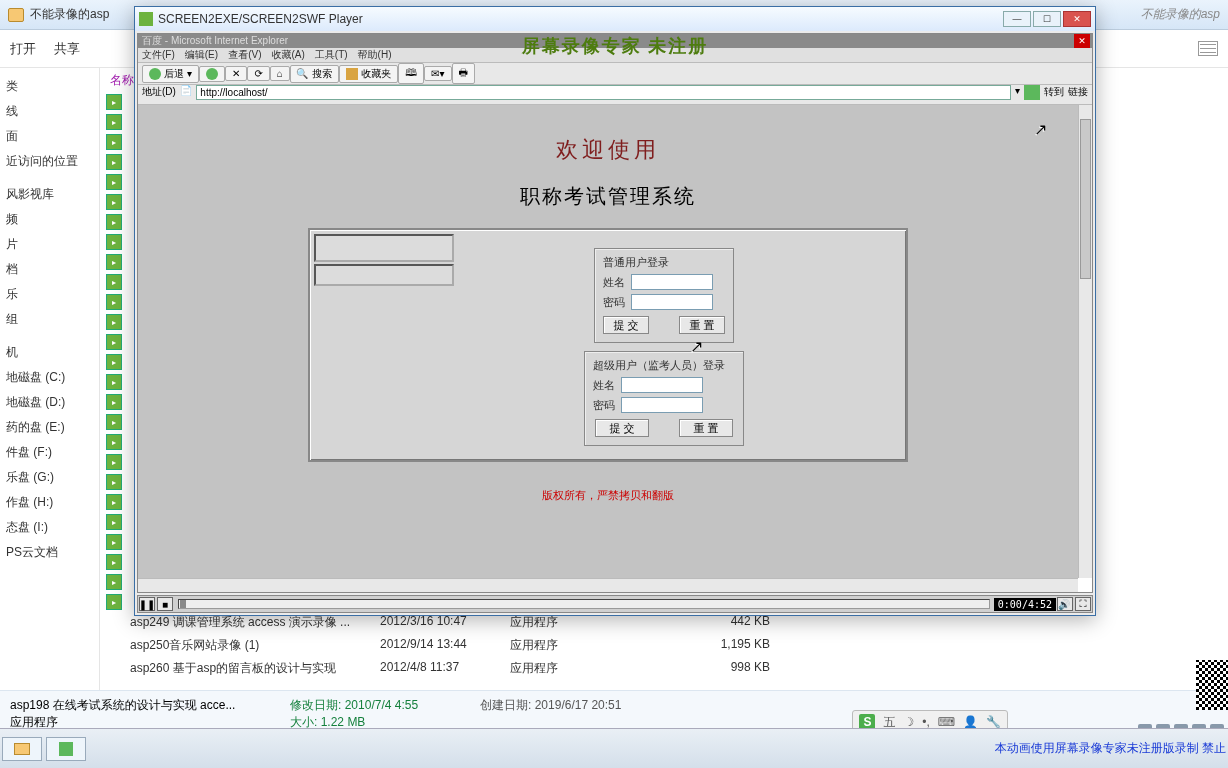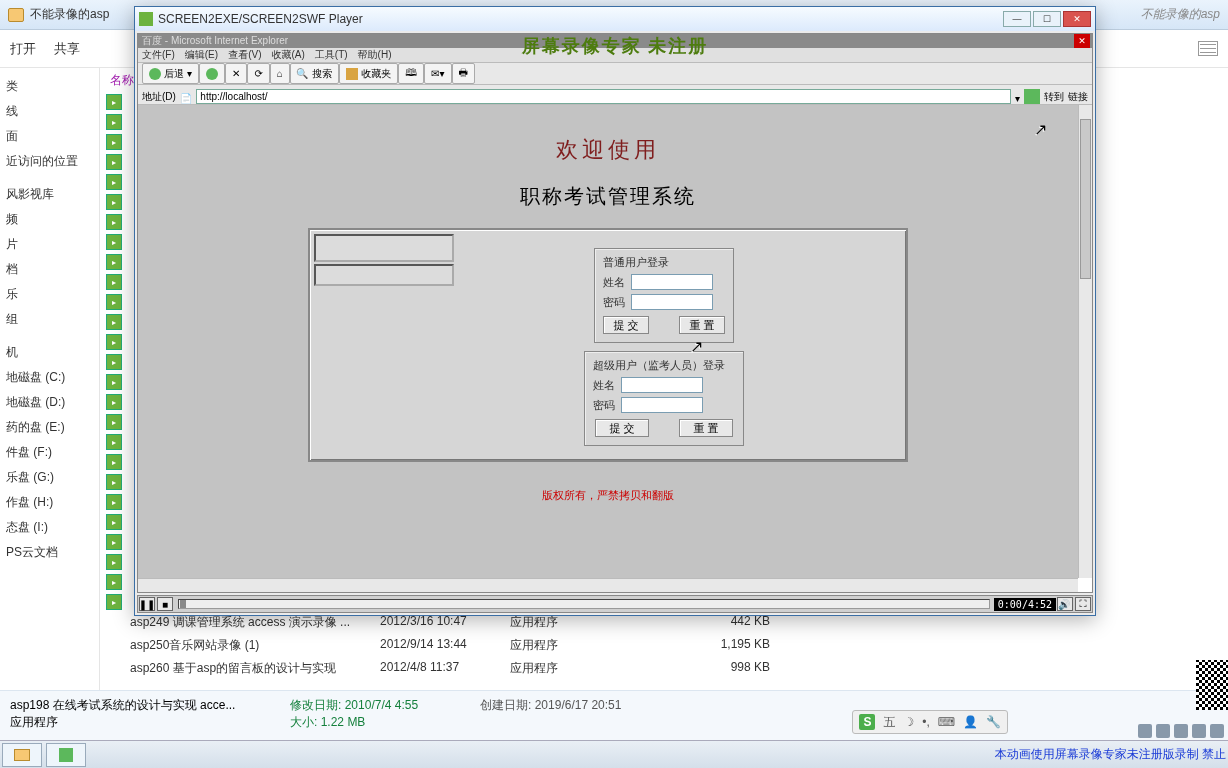--- a/index.html
+++ b/index.html
@@ -26,21 +26,21 @@
 .explorer-rows { position: absolute; left: 30px; right: 0; bottom: 88px; font-size: 12px; color: #333; }
 .explorer-rows .row { display: flex; padding: 3px 0; }
 .explorer-rows .c1 { width: 250px; }
 .explorer-rows .c2 { width: 130px; }
 .explorer-rows .c3 { width: 160px; }
 .explorer-rows .c4 { width: 100px; text-align: right; }
 .details-pane { position: absolute; left: 0; right: 0; bottom: 28px; height: 50px; background: #f4f8fc; border-top: 1px solid #dce6f0; font-size: 12px; padding: 6px 10px; display: flex; }
 .details-pane .d1 { width: 280px; }
 .details-pane .d2 { width: 190px; color: #15803d; }
 .details-pane .d3 { width: 220px; color: #555; }
-.taskbar { position: absolute; left: 0; right: 0; bottom: 0; height: 28px; background: linear-gradient(#e9eff5,#d4dfea); border-top: 1px solid #aab; display: flex; align-items: center; margin-top: 18px; }
+.taskbar { position: absolute; left: 0; right: 0; bottom: 0; height: 40px; background: linear-gradient(#e9eff5,#d4dfea); border-top: 1px solid #aab; display: flex; align-items: center; margin-top: 18px; }
 .taskbar .tb-app { width: 40px; height: 24px; margin: 0 2px; border: 1px solid #9ab; background: #eef5fb; display: flex; align-items: center; justify-content: center; }
 .taskbar .tb-app.green div { width: 14px; height: 14px; background: #5cb85c; }
 .taskbar .tb-app.folder div { width: 16px; height: 12px; background: #f7c873; border: 1px solid #b98b2e; }
 .taskbar .watermark { margin-left: auto; color: #1a3bd6; font-size: 12px; padding-right: 2px; }
 
 
 .ime-bar { position: absolute; right: 220px; bottom: 34px; height: 24px; background: #f0f0f0; border: 1px solid #bbb; border-radius: 3px; display: flex; align-items: center; padding: 0 6px; font-size: 12px; gap: 8px; color: #555; }
 .ime-bar .s-ic { width: 16px; height: 16px; background: #4cae4c; color: #fff; display: flex; align-items: center; justify-content: center; font-weight: bold; border-radius: 2px; }
 
 
@@ -53,25 +53,25 @@
 .player-title .win-btns { margin-left: auto; display: flex; gap: 2px; }
 .player-title .wb { width: 28px; height: 16px; border: 1px solid #8aa; background: #e9f2fa; display: flex; align-items: center; justify-content: center; font-size: 9px; color: #333; }
 .player-title .wb.close { background: #d9534f; border-color: #a33; color: #fff; }
 
 
 .ie-frame { position: absolute; left: 2px; top: 26px; right: 2px; bottom: 22px; background: #fff; border: 1px solid #888; }
 .ie-title { height: 14px; background: #8a8a8a; color: #ddd; font-size: 10px; padding-left: 4px; display: flex; align-items: center; }
 .ie-watermark { position: absolute; left: 0; right: 0; top: 0; text-align: center; color: #4d7c0f; font-size: 18px; font-weight: bold; pointer-events: none; font-family: "KaiTi","STKaiti",serif; letter-spacing: 2px; }
 .ie-close { position: absolute; right: 2px; top: 0; width: 16px; height: 14px; background: #c00; color: #fff; font-size: 9px; display: flex; align-items: center; justify-content: center; }
 .ie-menu { height: 15px; background: #e0e0e0; font-size: 10px; color: #333; padding-left: 4px; display: flex; align-items: center; gap: 10px; border-bottom: 1px solid #bbb; }
-.ie-toolbar1 { height: 22px; background: #e8e8e8; border-bottom: 1px solid #bbb; display: flex; padding: 0 4px; font-size: 10px; }
+.ie-toolbar1 { height: 22px; background: #e8e8e8; border-bottom: 1px solid #bbb; display: flex; align-items: center; padding: 0 4px; font-size: 10px; }
 .ie-toolbar1 .tbtn { padding: 1px 6px; border: 1px solid #aaa; background: #f4f4f4; border-radius: 2px; display: flex; align-items: center; gap: 3px; }
 .ie-toolbar1 .tbtn .circ { width: 12px; height: 12px; border-radius: 50%; background: #5cb85c; }
 .ie-toolbar1 .sq { width: 12px; height: 12px; background: #d9a441; }
-.ie-addr { height: 20px; background: #e8e8e8; border-bottom: 1px solid #bbb; display: flex; align-items: flex-end; padding: 0 4px; font-size: 10px; gap: 4px; }
+.ie-addr { height: 20px; background: #e8e8e8; border-bottom: 1px solid #bbb; display: flex; align-items: flex-start; padding: 0 4px; font-size: 10px; gap: 4px; }
 .ie-addr input { flex: 1; height: 15px; border: 1px solid #7a9; font-size: 10px; padding: 0 3px; background: #fff; }
 .ie-addr .go { width: 16px; height: 15px; background: #5cb85c; }
 .ie-content { position: absolute; left: 0; right: 14px; top: 71px; bottom: 14px; background: #c3c3c3; overflow: hidden; }
 .ie-scroll-v { position: absolute; right: 0; top: 71px; bottom: 14px; width: 14px; background: #e8e8e8; border-left: 1px solid #bbb; }
 .ie-scroll-v .thumb { position: absolute; left: 1px; right: 1px; top: 14px; height: 160px; background: #c9c9c9; border: 1px solid #999; }
 .ie-scroll-h { position: absolute; left: 0; right: 14px; bottom: 0; height: 14px; background: #e8e8e8; border-top: 1px solid #bbb; }
 
 .page { width: 100%; padding-top: 30px; text-align: center; font-family: "SimSun", serif; }
 .page .welcome { color: #7f1d1d; font-size: 22px; letter-spacing: 4px; }
 .page .systitle { color: #000; font-size: 20px; letter-spacing: 2px; margin-top: 18px; }

